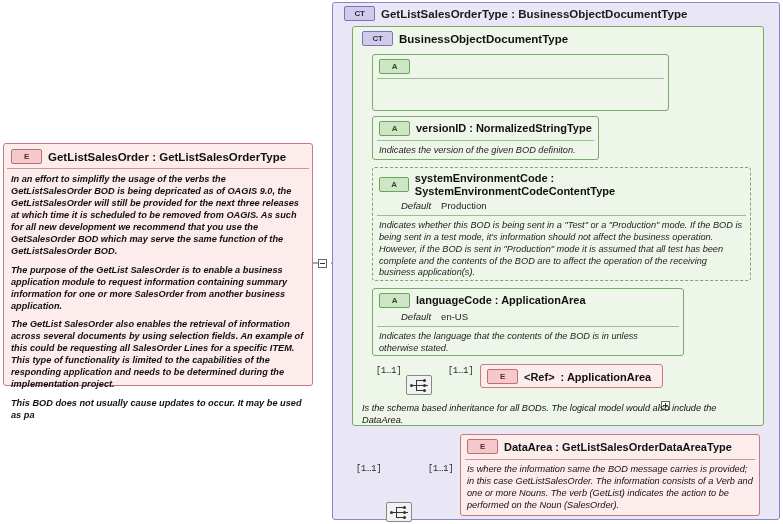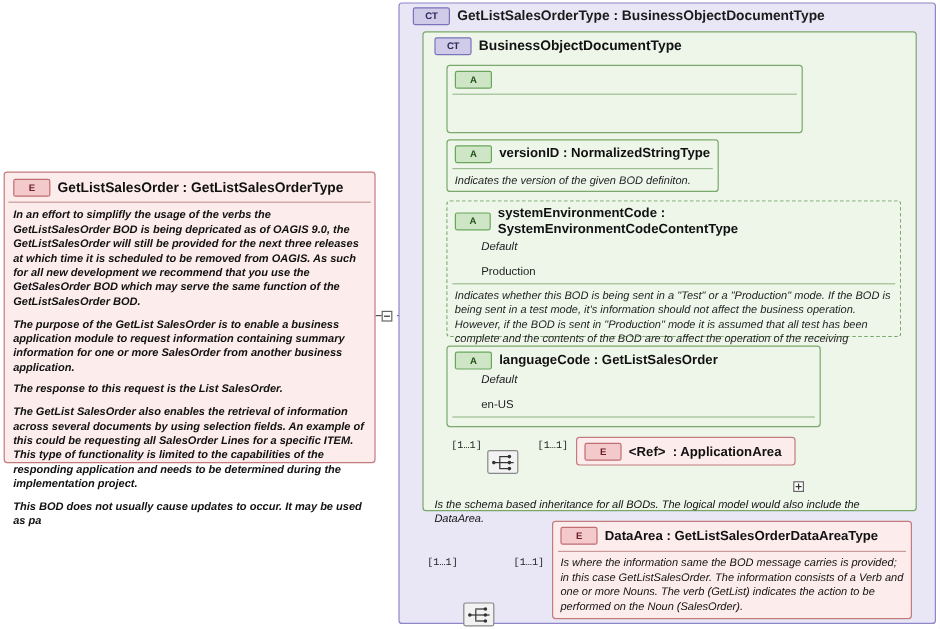--- a/index.html
+++ b/index.html
@@ -71,21 +71,20 @@
   .attr-head {
     display: flex; align-items: center; gap: 6px;
     padding: 4px 6px 2px 6px;
     font-size: 11px; font-weight: bold;
     line-height: 1.15;
   }
   .attr-default {
     display: flex; gap: 10px;
     padding: 1px 6px 2px 28px;
     font-size: 9.5px;
-    flex-direction: column;
   }
   .attr-default .dlabel { font-style: italic; color: #222; }
   .attr-default .dval { color: #222; }
   .attr-sep {
     height: 1px; background: #9cbd91; margin: 2px 4px;
   }
   .attr-doc {
     padding: 2px 6px 4px 6px;
     font-size: 9.2px; font-style: italic; line-height: 1.28;
     color: #1d1d1d;
@@ -124,21 +123,21 @@
     padding: 4px 6px 3px 6px;
     font-size: 11px; font-weight: bold;
   }
   .ref-doc {
     padding: 2px 6px 4px 6px;
     font-size: 9.2px; font-style: italic; line-height: 1.3;
   }
 
   
   .schema-note {
-    left: 362px; top: 415px;
+    left: 362px; top: 403px;
     width: 390px;
     font-size: 9.2px; font-style: italic; line-height: 1.3;
   }
   .occurs {
     font-size: 8.5px; color: #222;
     font-family: Liberation Mono, monospace;
   }
 
   
   .seq-icon {
@@ -214,21 +213,20 @@
 
 <div class="abs" id="left-element">
   <div class="el-head">
     <span class="badge e">E</span>
     <span>GetListSalesOrder : GetListSalesOrderType</span>
   </div>
   <div class="el-sep"></div>
   <div class="el-doc">
     <p>In an effort to simplifly the usage of the verbs the GetListSalesOrder BOD is being depricated as of OAGIS 9.0, the GetListSalesOrder will still be provided for the next three releases at which time it is scheduled to be removed from OAGIS.  As such for all new development we recommend that you use the GetSalesOrder BOD which may serve the same function of the GetListSalesOrder BOD.</p>
     <p>The purpose of the GetList SalesOrder is to enable a business application module to request information containing summary information for one or more SalesOrder from another business application.</p>
-    <p>The response to this request is the List SalesOrder.</p>
     <p>The GetList SalesOrder also enables the retrieval of information across several documents by using selection fields.  An example of this could be requesting all SalesOrder Lines for a specific ITEM.  This type of functionality is limited to the capabilities of the responding application and needs to be determined during the implementation project.</p>
     <p>This BOD does not usually cause updates to occur.  It may be used as pa</p>
   </div>
 </div>
 
 <div class="abs expander" style="left:318px; top:259px;"></div>
 
 <div class="abs attrbox" style="left:372px; top:54px; width:297px; height:57px;">
   <div class="attr-head">
     <span class="badge a">A</span>
@@ -254,27 +252,28 @@
     <span class="dlabel">Default</span>
     <span class="dval">Production</span>
   </div>
   <div class="attr-sep"></div>
   <div class="attr-doc">Indicates whether this BOD is being sent in a "Test" or a "Production" mode. If the BOD is being sent in a test mode, it's information should not affect the business operation. However, if the BOD is sent in "Production" mode it is assumed that all test has been complete and the contents of the BOD are to affect the operation of the receiving business application(s).</div>
 </div>
 
 <div class="abs attrbox" style="left:372px; top:288px; width:312px; height:68px;">
   <div class="attr-head">
     <span class="badge a">A</span>
-    <span>languageCode : GetListSalesOrder</span>
+    <span>languageCode : ApplicationArea</span>
   </div>
   <div class="attr-default">
     <span class="dlabel">Default</span>
     <span class="dval">en-US</span>
   </div>
   <div class="attr-sep"></div>
+  <div class="attr-doc">Indicates the language that the contents of the BOD is in unless otherwise stated.</div>
 </div>
 
 <div class="abs occurs" style="left:376px; top:366px;">[1…1]</div>
 <div class="abs seq-icon" style="left:406px; top:366px;">
   <div class="bar" style="left:4px; top:9px; width:17px; height:1px;"></div>
   <div class="bar" style="left:9px; top:5px; width:1px; height:9px;"></div>
   <div class="dot" style="left:3px; top:8px;"></div>
   <div class="dot" style="left:16px; top:3px;"></div>
   <div class="dot" style="left:16px; top:8px;"></div>
   <div class="dot" style="left:16px; top:13px;"></div>

